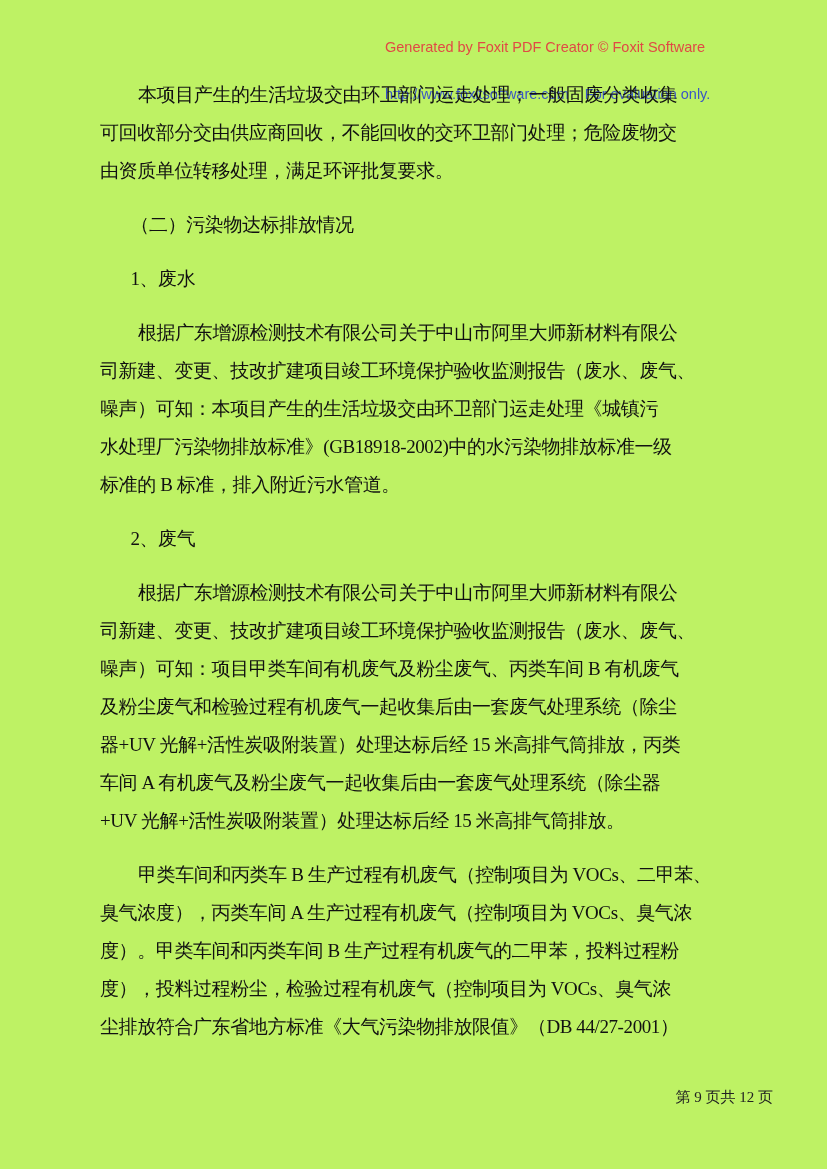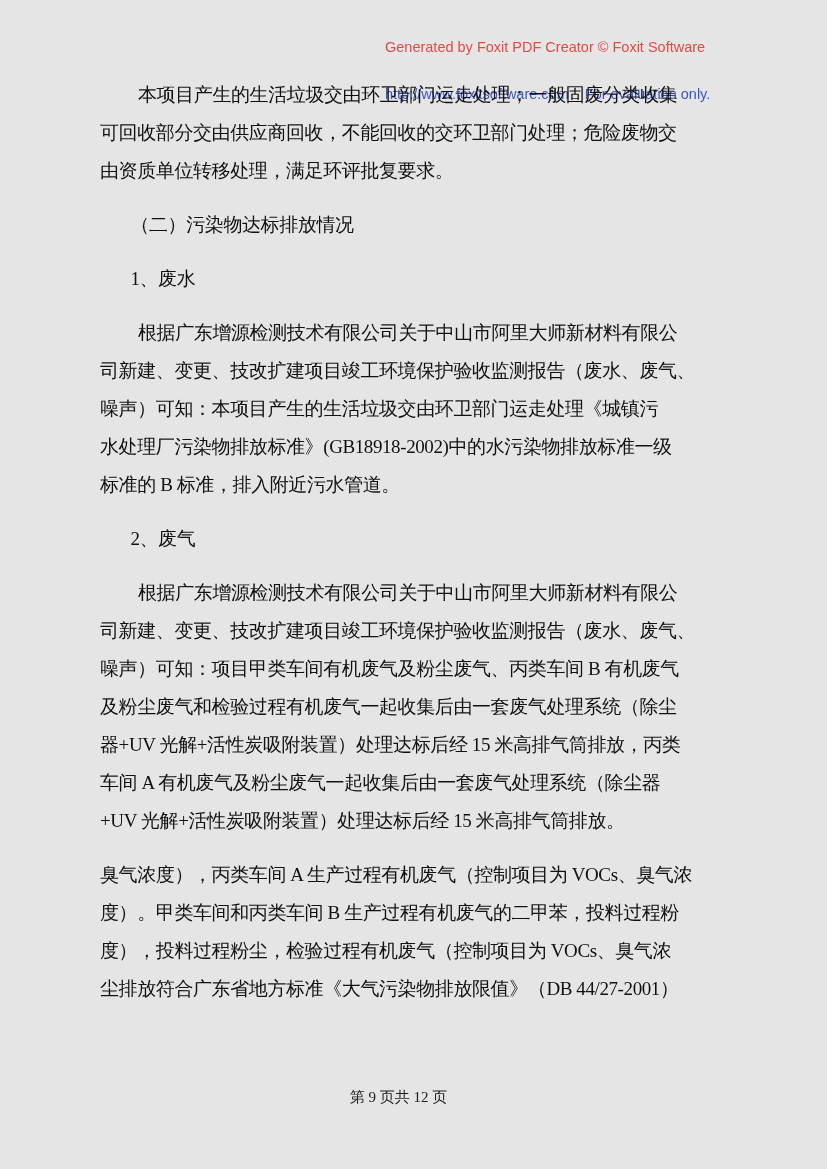--- a/index.html
+++ b/index.html
@@ -8,21 +8,21 @@
     height: 1169px;
     position: relative;
     background: #ffffff;
     overflow: hidden;
     font-family: "Liberation Serif", "DejaVu Serif", serif;
     color: #111111;
   }
   .page {
     position: absolute;
     inset: 0;
-    background: #e5e5e5;
+    background: #bef264;
   }
   
   .watermark {
     position: absolute;
     left: 385px;
     top: 9px;
     font-family: "Liberation Sans", "DejaVu Sans", sans-serif;
     font-size: 14.5px;
     line-height: 15.5px;
     white-space: pre;
@@ -40,24 +40,24 @@
     line-height: 38px;
     letter-spacing: -0.4px;
   }
   .block + .block { margin-top: 16px; }
   .line { white-space: nowrap; }
   .paragraph .line.first { text-indent: 2em; }
   .heading .line { text-indent: 1.6em; }
   
   .footer {
     position: absolute;
-    left: 16px;
+    left: 8px;
     top: 1087px;
     width: 765px;
-    text-align: center;
+    text-align: right;
     font-size: 15px;
     line-height: 20px;
     color: #222222;
   }
 </style>
 </head>
 <body>
 
 <div class="page">
 
@@ -91,20 +91,21 @@
       <div class="block paragraph">
         <div class="line first">根据广东增源检测技术有限公司关于中山市阿里大师新材料有限公</div>
         <div class="line">司新建、变更、技改扩建项目竣工环境保护验收监测报告（废水、废气、</div>
         <div class="line">噪声）可知：项目甲类车间有机废气及粉尘废气、丙类车间 B 有机废气</div>
         <div class="line">及粉尘废气和检验过程有机废气一起收集后由一套废气处理系统（除尘</div>
         <div class="line">器+UV 光解+活性炭吸附装置）处理达标后经 15 米高排气筒排放，丙类</div>
         <div class="line">车间 A 有机废气及粉尘废气一起收集后由一套废气处理系统（除尘器</div>
         <div class="line">+UV 光解+活性炭吸附装置）处理达标后经 15 米高排气筒排放。</div>
       </div>
       <div class="block paragraph">
+        <div class="line first">甲类车间和丙类车 B 生产过程有机废气（控制项目为 VOCs、二甲苯、</div>
         <div class="line">臭气浓度），丙类车间 A 生产过程有机废气（控制项目为 VOCs、臭气浓</div>
         <div class="line">度）。甲类车间和丙类车间 B 生产过程有机废气的二甲苯，投料过程粉</div>
         <div class="line">度），投料过程粉尘，检验过程有机废气（控制项目为 VOCs、臭气浓</div>
         <div class="line">尘排放符合广东省地方标准《大气污染物排放限值》（DB 44/27-2001）</div>
       </div>
     </div>
 
   <div class="footer">
     <span>第 9 页共 12 页</span>
   </div>

